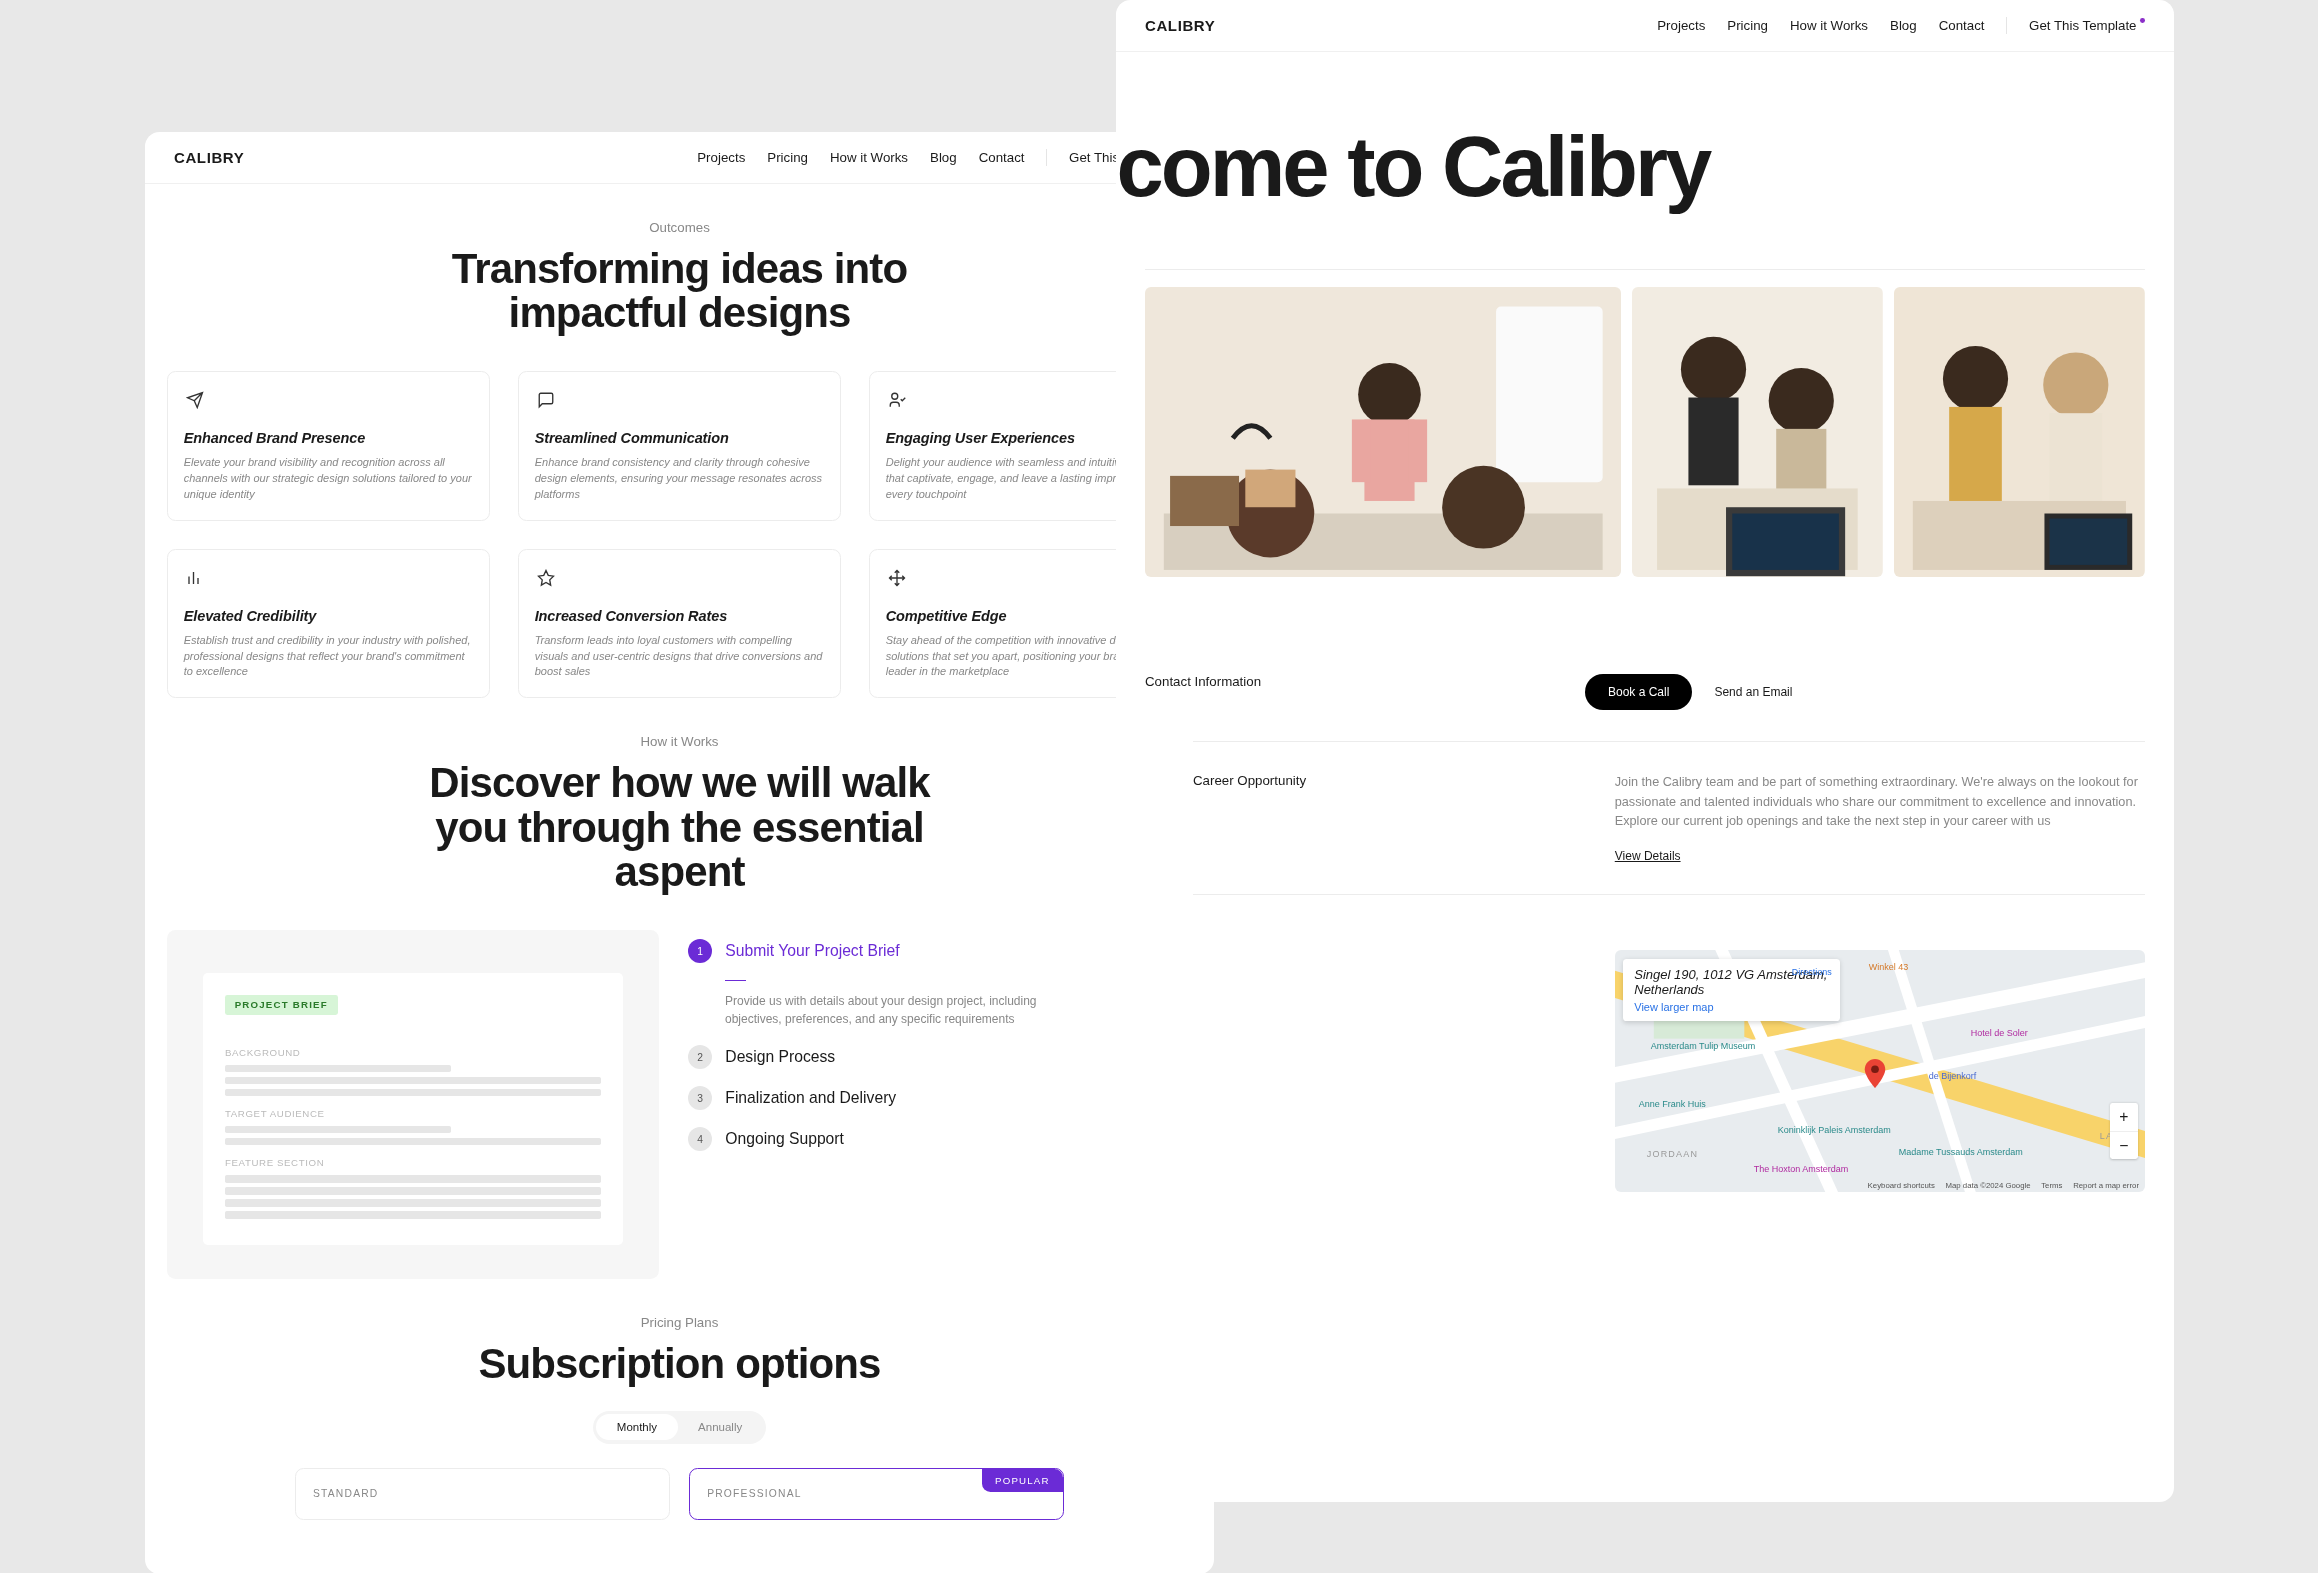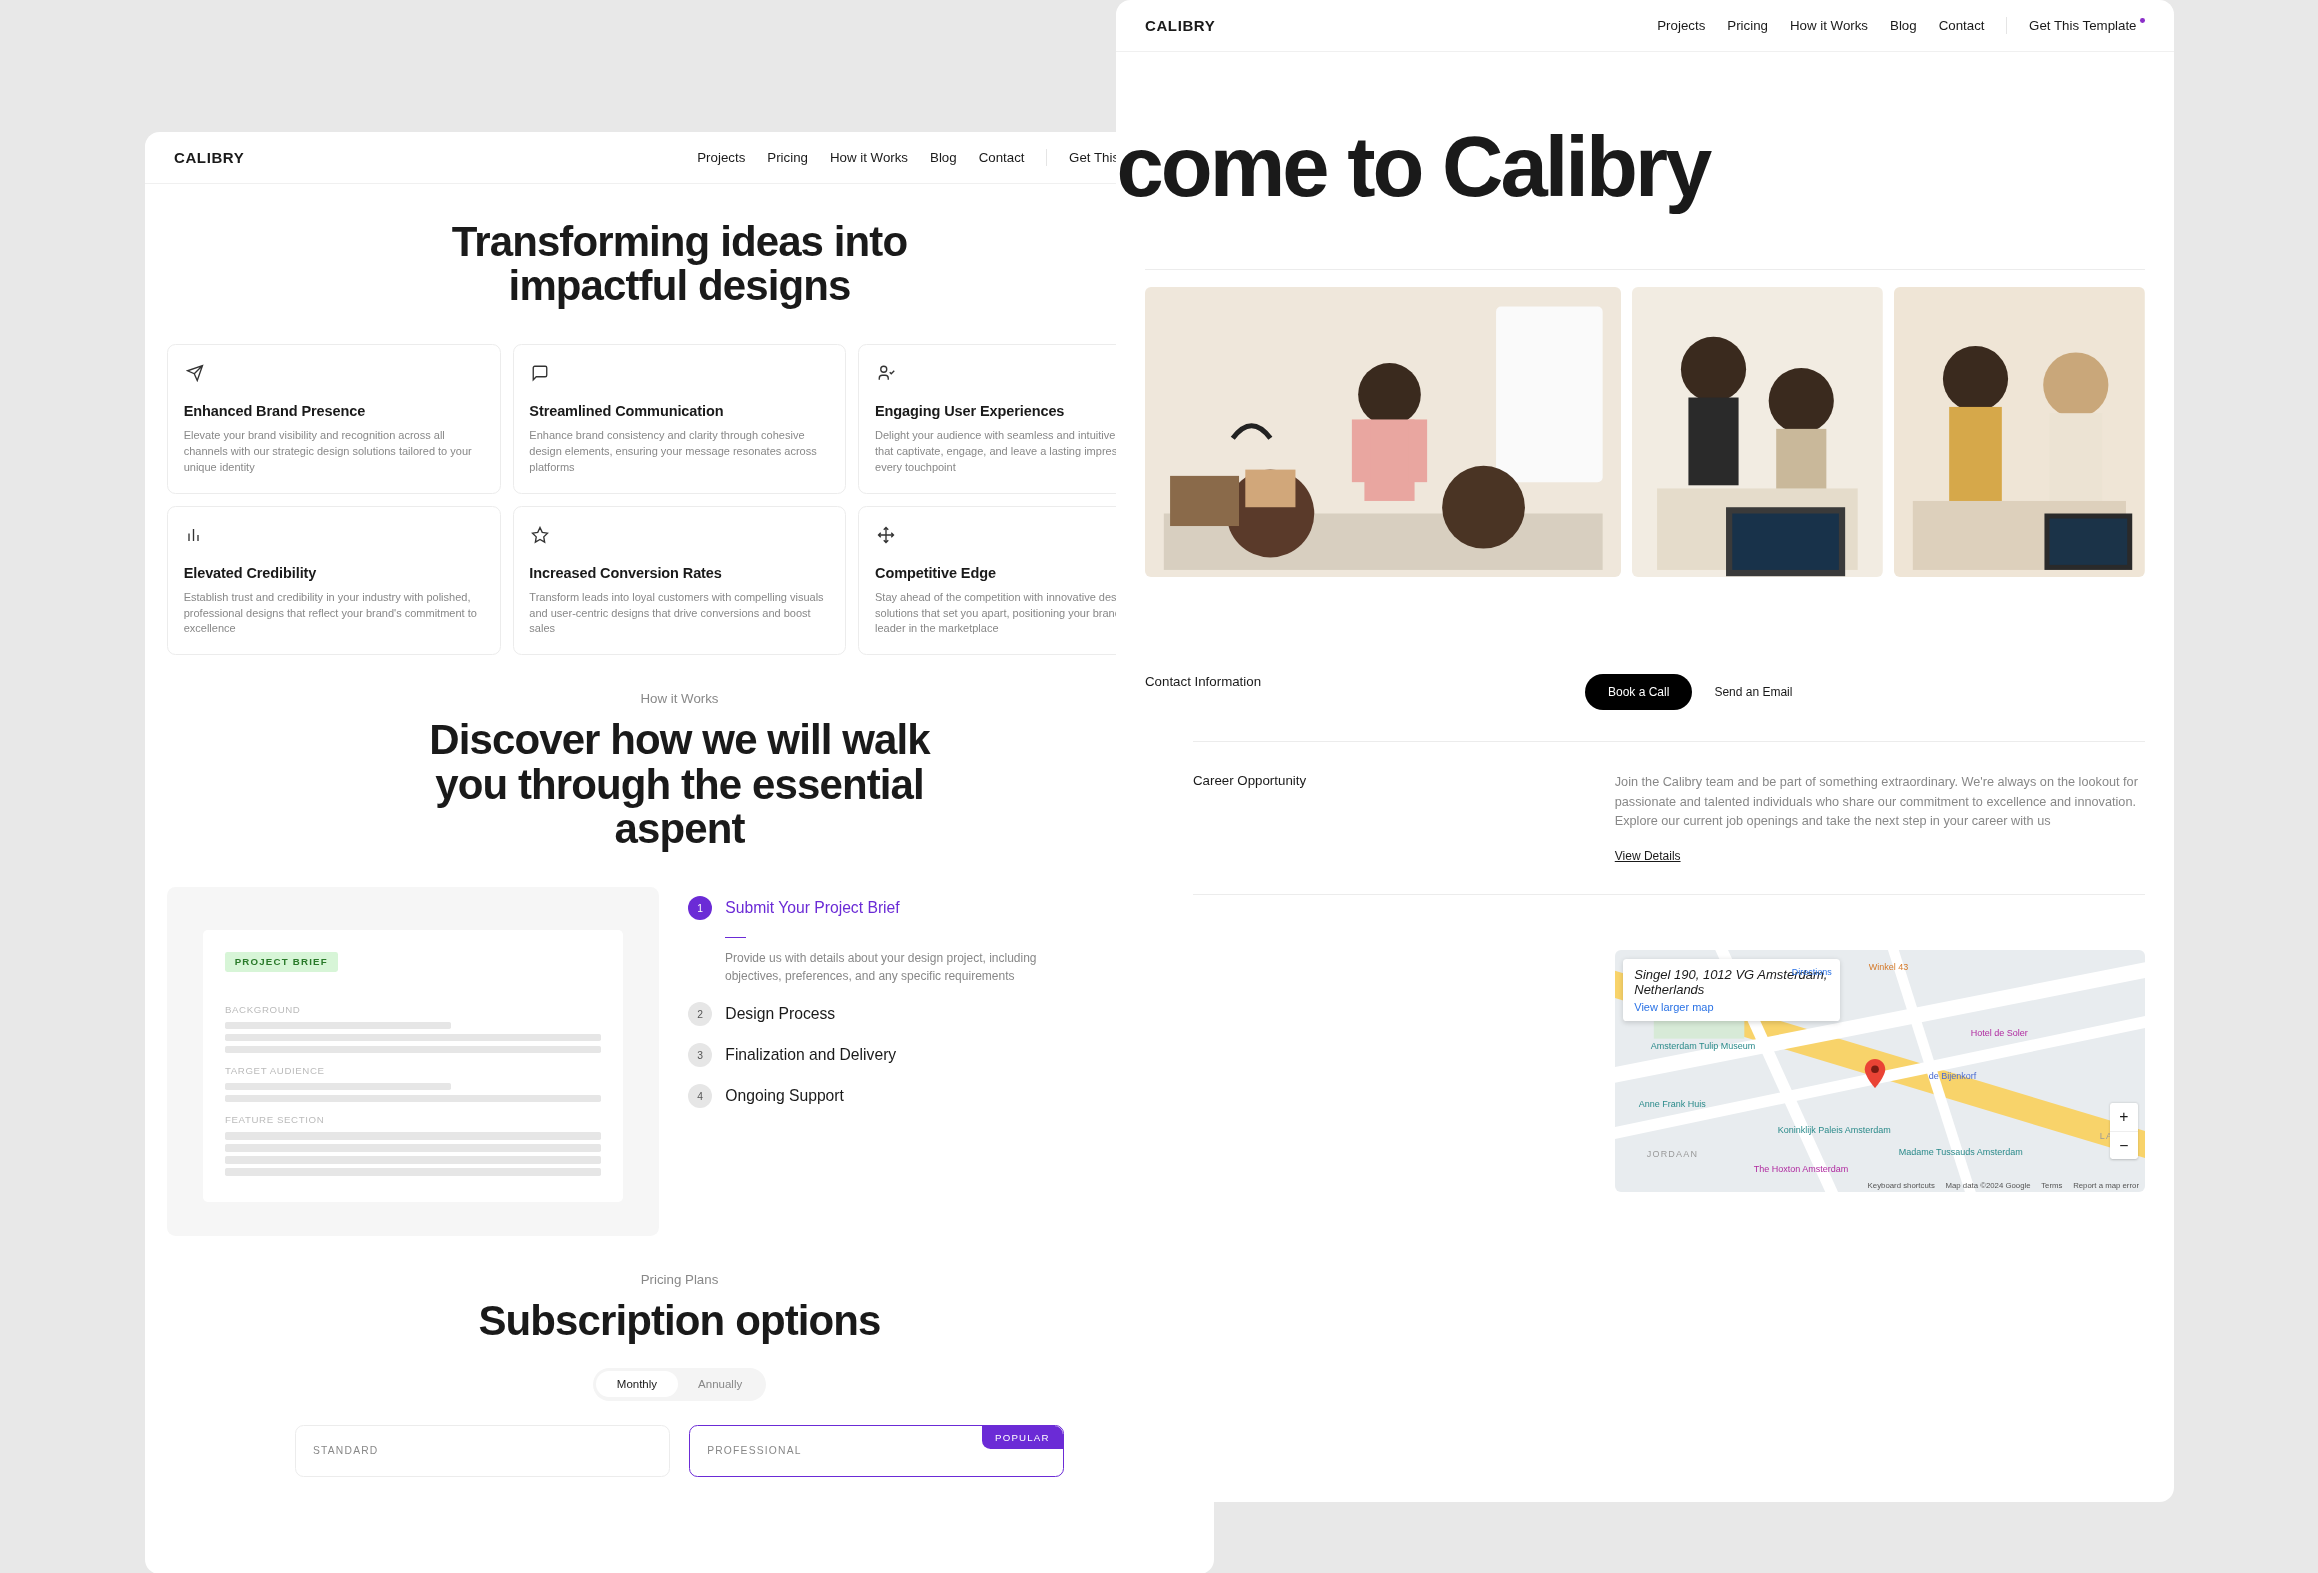--- a/index.html
+++ b/index.html
@@ -17,21 +17,21 @@
 .nav-sep{width:0.6px;height:17px;background:#e5e5e5;}
 .cta{font-size:13.3px;position:relative;padding-right:8.5px;}
 .cta::after{content:'';position:absolute;top:0;right:0;width:4.8px;height:4.8px;background:#8b2fc9;border-radius:50%;}
 
 
 .section{padding:36px 29px 0 29px;text-align:center;}
 .eyebrow{font-size:13.3px;color:#888;margin-bottom:12px;display:block;}
 .h1{font-size:42px;font-weight:600;letter-spacing:-0.9px;line-height:1.05;}
 
 
-.grid{display:grid;grid-template-columns:repeat(3,1fr);gap:12px;padding:36px 22px 0 22px;}
+.grid{display:grid;grid-template-columns:repeat(3,1fr);gap:28px;padding:36px 22px 0 22px;font-style:italic;}
 .tile{border:0.6px solid #ececec;border-radius:8.5px;padding:17px 15.7px;text-align:left;}
 .tile .icon{width:22px;height:22px;display:flex;align-items:center;justify-content:center;margin-bottom:19.3px;}
 .tile .icon svg{width:18px;height:18px;stroke:#333;fill:none;stroke-width:1.8;}
 .tile h3{font-size:14.5px;font-weight:600;margin-bottom:8.5px;letter-spacing:-0.1px;}
 .tile p{font-size:11px;color:#888;line-height:1.45;}
 
 
 .how{display:flex;gap:29px;padding:36px 22px 0 22px;align-items:flex-start;}
 .brief-mock{flex:0 0 48%;background:#f6f6f6;border-radius:8.5px;padding:43px 36px 34px 36px;}
 .brief-doc{background:#fff;border-radius:4.8px;padding:22px;}
@@ -103,20 +103,21 @@
         <a>Pricing</a>
         <a>How it Works</a>
         <a>Blog</a>
         <a>Contact</a>
         <div class="nav-sep"></div>
         <a class="cta">Get This Template</a>
       </div>
     </div>
 
     <div class="section">
+      <span class="eyebrow">Outcomes</span>
       <h2 class="h1">
         <span>Transforming ideas into</span><br>
         <span>impactful designs</span>
       </h2>
     </div>
 
     <div class="grid">
       <div class="tile">
         <div class="icon">
             <svg viewBox="0 0 24 24">

